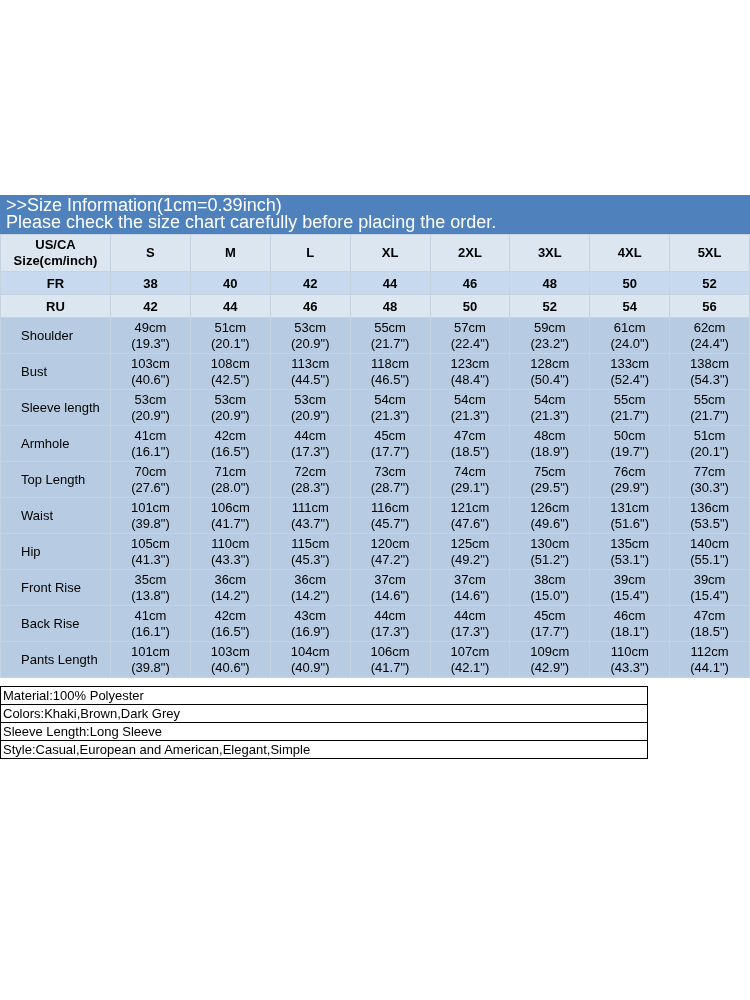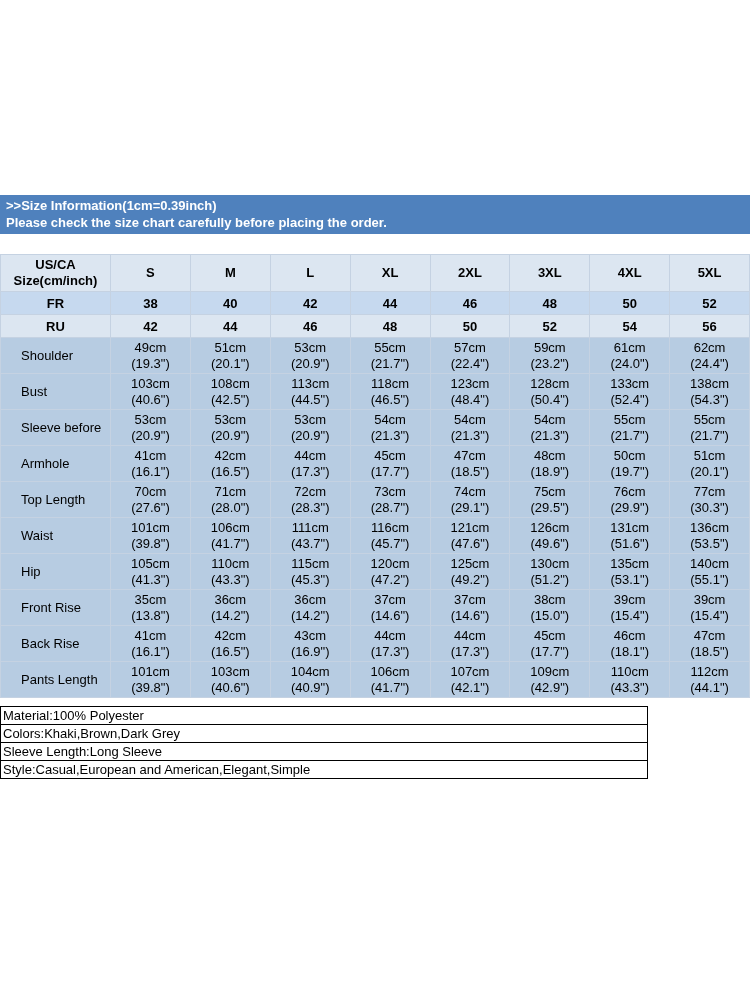--- a/index.html
+++ b/index.html
@@ -14,27 +14,26 @@
   }
   html,body{margin:0;padding:0;}
   body{
     width:750px;height:1000px;background:#ffffff;color:#000;
     font-family:"Liberation Sans","DejaVu Sans",sans-serif;
     position:relative;overflow:hidden;
   }
   .content{position:absolute;top:195px;left:0;width:750px;}
   .title-bar{
     background:var(--title-bar);color:var(--title-text);
-    font-weight:bold;font-size:13px;line-height:17px;
+    font-weight:normal;font-size:18px;line-height:17px;
     padding:2px 16px 3px 6px;
   }
   table.size-table{
     border-collapse:collapse;width:750px;table-layout:fixed;
     font-size:13px;
-    margin-top:20px;
   }
   table.size-table th,table.size-table td{
     border:1px solid var(--grid-line);
     text-align:center;vertical-align:middle;padding:0;
     overflow:hidden;white-space:nowrap;
   }
   col.label-col{width:110px;}
   tr.header-row{background:var(--header-row);height:37px;}
   tr.header-row th{font-weight:bold;line-height:16px;}
   tr.region-row{background:var(--region-row);height:23px;}
@@ -174,21 +173,21 @@
           <td>
             <div>133cm</div>
             <div>(52.4")</div>
           </td>
           <td>
             <div>138cm</div>
             <div>(54.3")</div>
           </td>
         </tr>
         <tr class="data-row">
-          <th>Sleeve before</th>
+          <th>Sleeve length</th>
           <td>
             <div>53cm</div>
             <div>(20.9")</div>
           </td>
           <td>
             <div>53cm</div>
             <div>(20.9")</div>
           </td>
           <td>
             <div>53cm</div>

